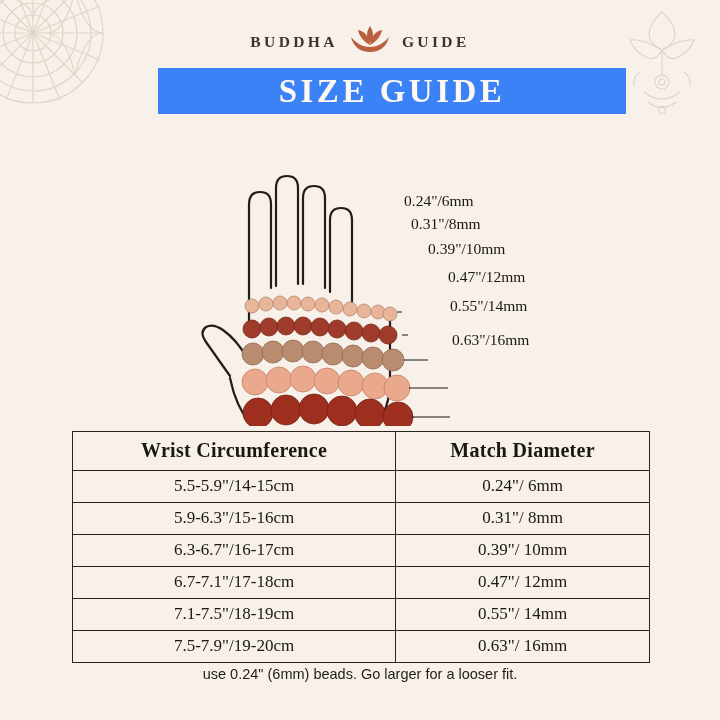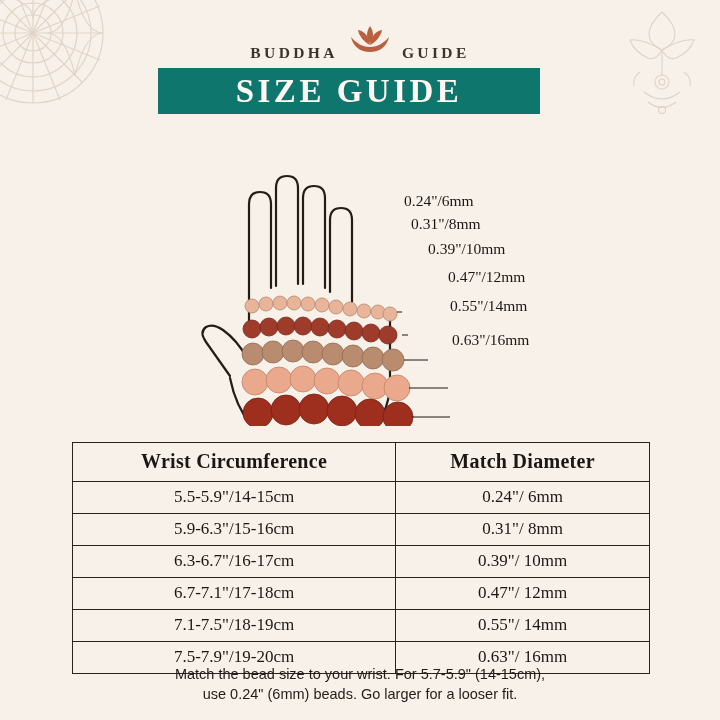--- a/index.html
+++ b/index.html
@@ -25,21 +25,21 @@
   .mandala-tl { top: -42px; left: -42px; }
   .mandala-tr { top: 6px; right: 16px; }
 
   
   .brand {
     position: absolute;
     top: 22px;
     left: 0;
     width: 720px;
     display: flex;
-    align-items: flex-end;
+    align-items: center;
     justify-content: center;
     gap: 10px;
   }
   .brand-word {
     font-family: "Liberation Serif", serif;
     font-size: 15.5px;
     letter-spacing: 3.4px;
     font-weight: 700;
     color: #3b342e;
   }
@@ -47,23 +47,23 @@
     width: 44px;
     height: 40px;
     display: block;
   }
 
   
   .title-banner {
     position: absolute;
     top: 68px;
     left: 158px;
-    width: 382px;
+    width: 468px;
     height: 46px;
-    background: #0f766e;
+    background: #3b82f6;
     display: flex;
     align-items: center;
     justify-content: center;
   }
   .title-banner .title-text {
     color: #fdf8f1;
     font-size: 33px;
     letter-spacing: 3.5px;
     font-weight: 700;
     font-family: "Liberation Serif", serif;
@@ -93,21 +93,21 @@
     position: absolute;
     font-family: "Liberation Serif", serif;
     font-size: 15.5px;
     color: #1b1713;
     white-space: nowrap;
   }
 
   
   .size-table {
     position: absolute;
-    top: 442px;
+    top: 431px;
     left: 72px;
     width: 578px;
     border-collapse: collapse;
     background: transparent;
   }
   .size-table th,
   .size-table td {
     border: 1px solid #2b241d;
     text-align: center;
     font-family: "Liberation Serif", serif;
@@ -341,15 +341,14 @@
       <td>0.55"/ 14mm</td>
     </tr>
     <tr>
       <td>7.5-7.9"/19-20cm</td>
       <td>0.63"/ 16mm</td>
     </tr>
   </tbody>
 </table>
 
 <div class="footnote">
-  <div>Match the bead size to your wrist. For 5.7-5.9" (14-15cm),</div>
   <div>use 0.24" (6mm) beads. Go larger for a looser fit.</div>
 </div>
 
 </body></html>

